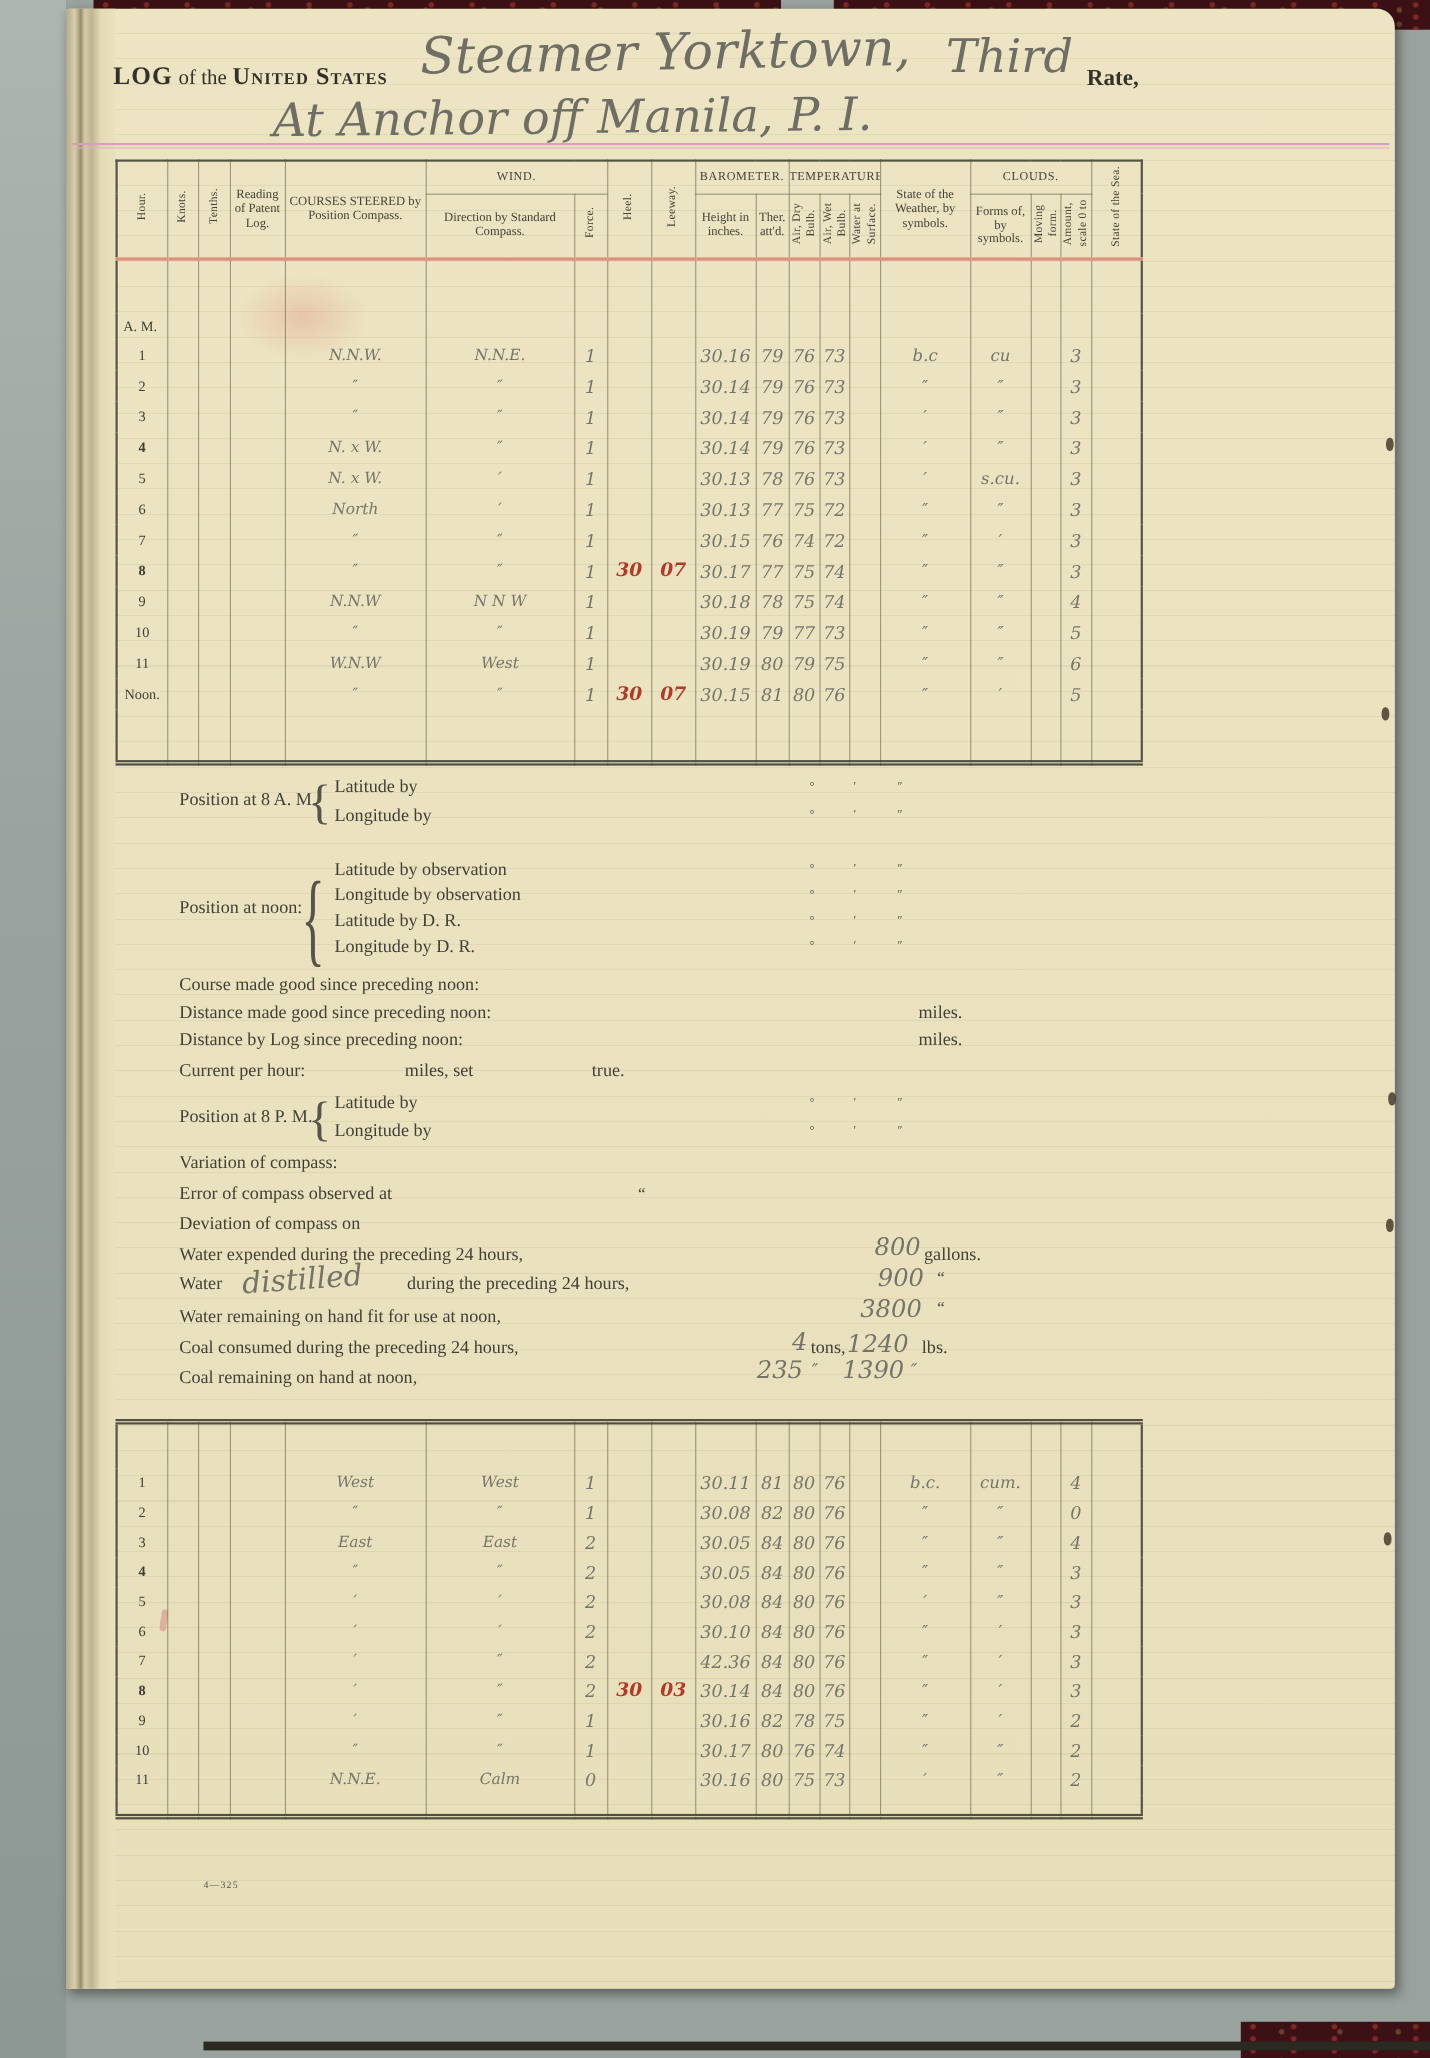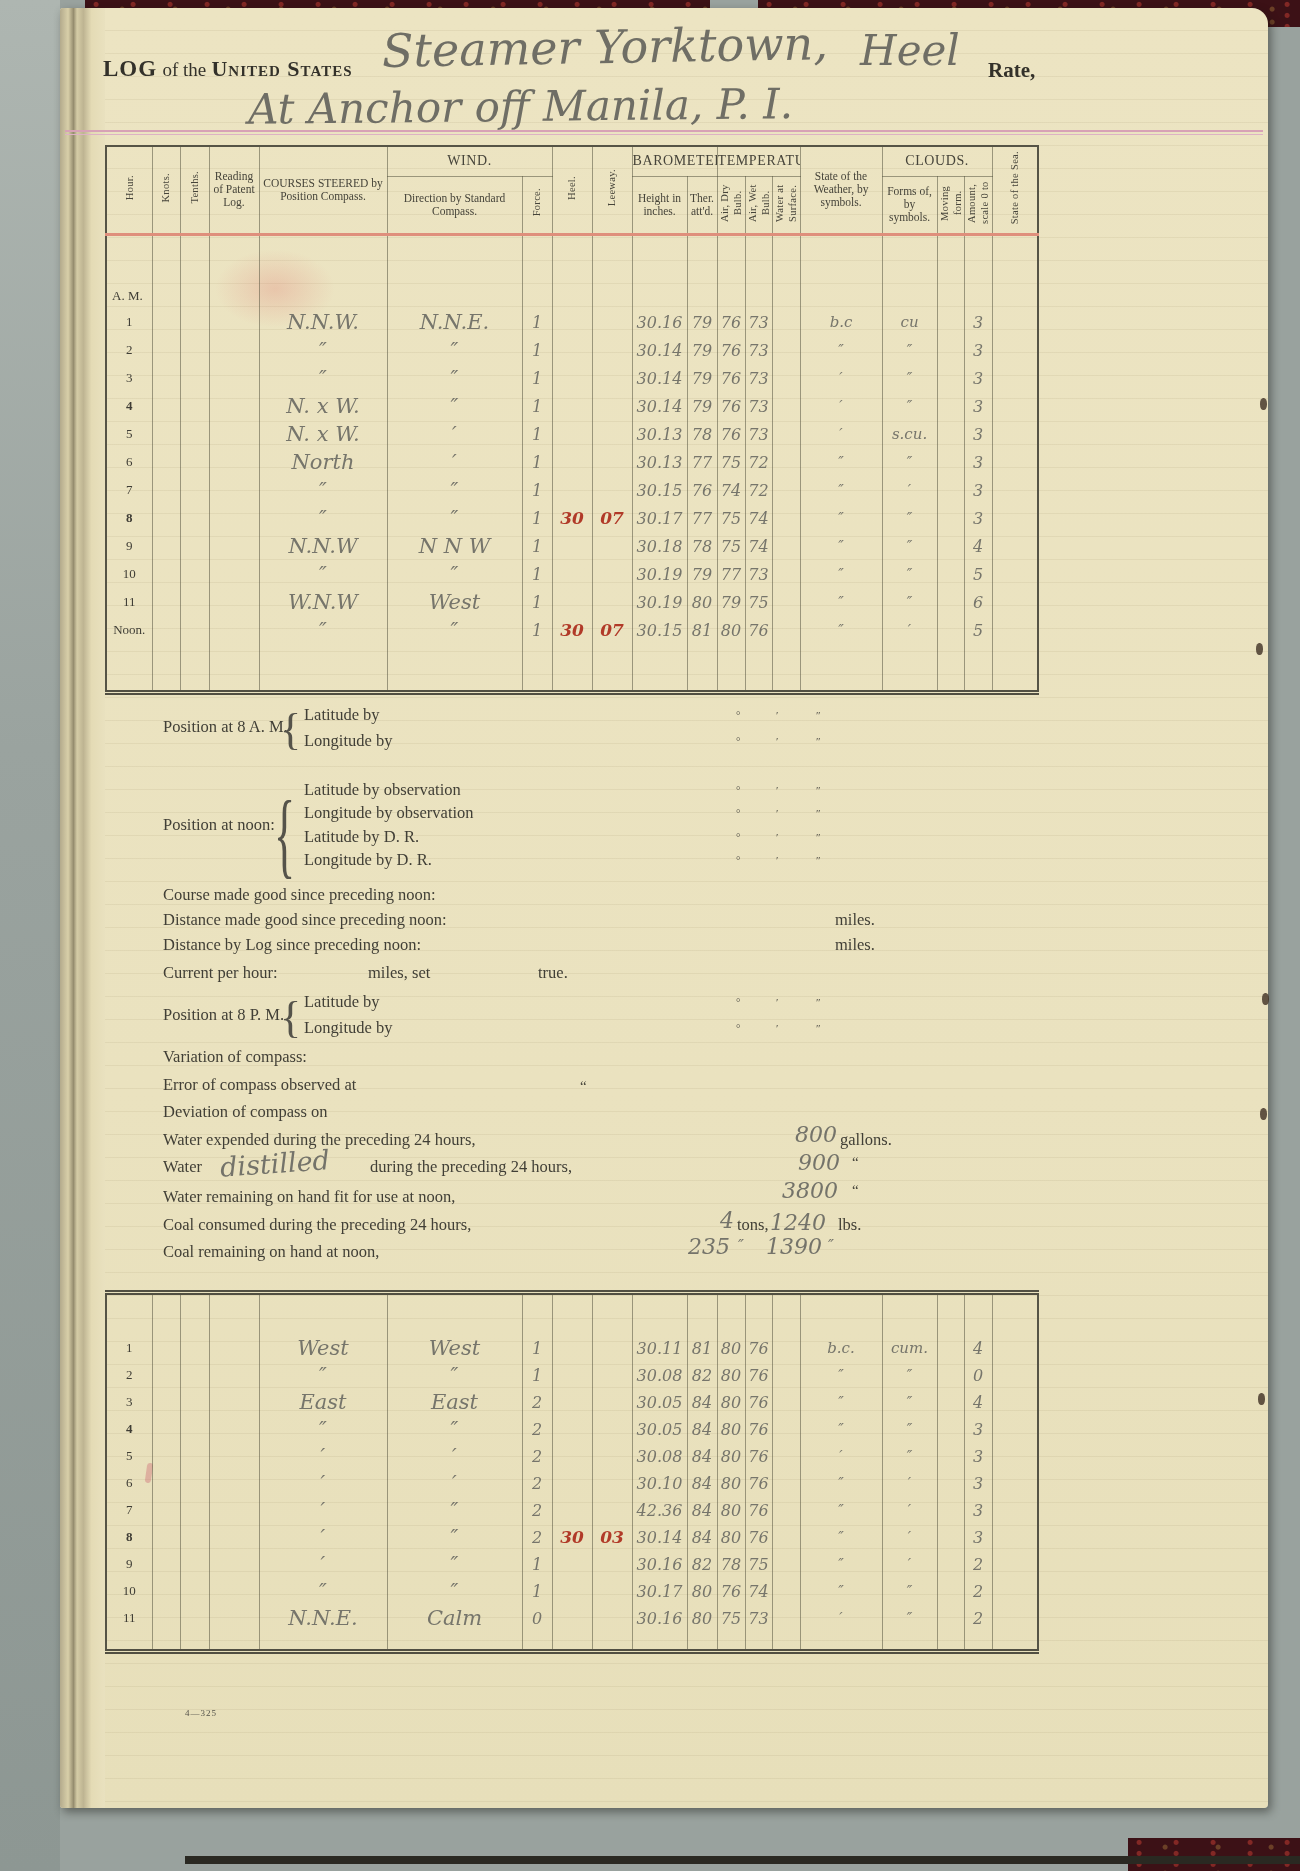--- a/index.html
+++ b/index.html
@@ -58,32 +58,32 @@
   
   .logtable { position:absolute; left:45px; width:932px; border-collapse:collapse; table-layout:fixed;
     border:2px solid #565446; border-bottom:5px double #514f42; }
   #am-table { top:137px; }
   #pm-table { top:1282px; border-top:5px double #514f42; }
   .logtable th, .logtable td { border-left:1px solid rgba(88,85,66,.55); border-right:1px solid rgba(88,85,66,.55);
     padding:0; overflow:hidden; vertical-align:middle; text-align:center; }
   thead tr.h1 { height:30px; }
   thead tr.h2 { height:57px; }
   thead th { font-weight:normal; color:#46443a; }
-  thead th.group { font-size:14px; letter-spacing:.6px; border-bottom:1px solid rgba(88,85,66,.55); }
+  thead th.group { font-size:11px; letter-spacing:.6px; border-bottom:1px solid rgba(88,85,66,.55); }
   thead th.small { font-size:11.5px; line-height:1.12; padding:1px 2px; }
   thead tr.h2 th, thead th[rowspan] { border-bottom:3px solid #df8f7c; }
   .vt { display:inline-block; writing-mode:vertical-rl; transform:rotate(180deg);
     font-size:10.5px; letter-spacing:.3px; line-height:1.25; color:#46443a; }
   thead th[rowspan] .vt { max-height:80px; }
   thead tr.h2 .vt { max-height:52px; }
   .hourcell { font-size:13px; color:#3f3d35; }
   .hbold { font-weight:bold; }
   .meridiem { font-size:13px; color:#3f3d35; text-align:left !important; padding-left:5px !important; vertical-align:bottom; }
   td.hw { font-family:"DejaVu Serif", serif; font-style:italic; color:#76756b; }
-  td.script-sm { font-size:21px; }
+  td.script-sm { font-size:14px; }
   td.num { font-size:16px; }
   td.sym { font-size:15px; }
   td.redink { color:#b13a28; font-weight:bold; font-size:17px; }
 
   
   .summary { position:absolute; inset:0; font-size:16.5px; color:#413f36; }
   .sline { position:absolute; white-space:nowrap; line-height:1.1; }
   .brace { position:absolute; font-size:44px; font-weight:300; color:#55534a; }
   .brace.big { transform:scaleY(2.15); transform-origin:0 0; }
   .degs { position:absolute; font-size:11px; color:#55534a; }
@@ -112,21 +112,21 @@
   <div class="speck" style="left:1202px; top:985px;"></div>
   <div class="speck" style="left:1200px; top:1100px;"></div>
   <div class="speck" style="left:1198px; top:1385px;"></div>
 
   <div class="title-log printed">
     <span class="w-log">LOG</span>
     <span class="w-of">of the</span>
     <span class="w-us">United States</span>
   </div>
   <div class="script title-vessel">Steamer Yorktown,</div>
-  <div class="script title-rate-hw">Heel</div>
+  <div class="script title-rate-hw">Third</div>
   <div class="title-rate printed">Rate,</div>
   <div class="script title-location">At Anchor off Manila, P. I.</div>
   <div class="pink-rule"></div>
 
   <table class="logtable" id="am-table">
     <colgroup>
       <col style="width:46px">
         <col style="width:28px">
         <col style="width:29px">
         <col style="width:50px">

